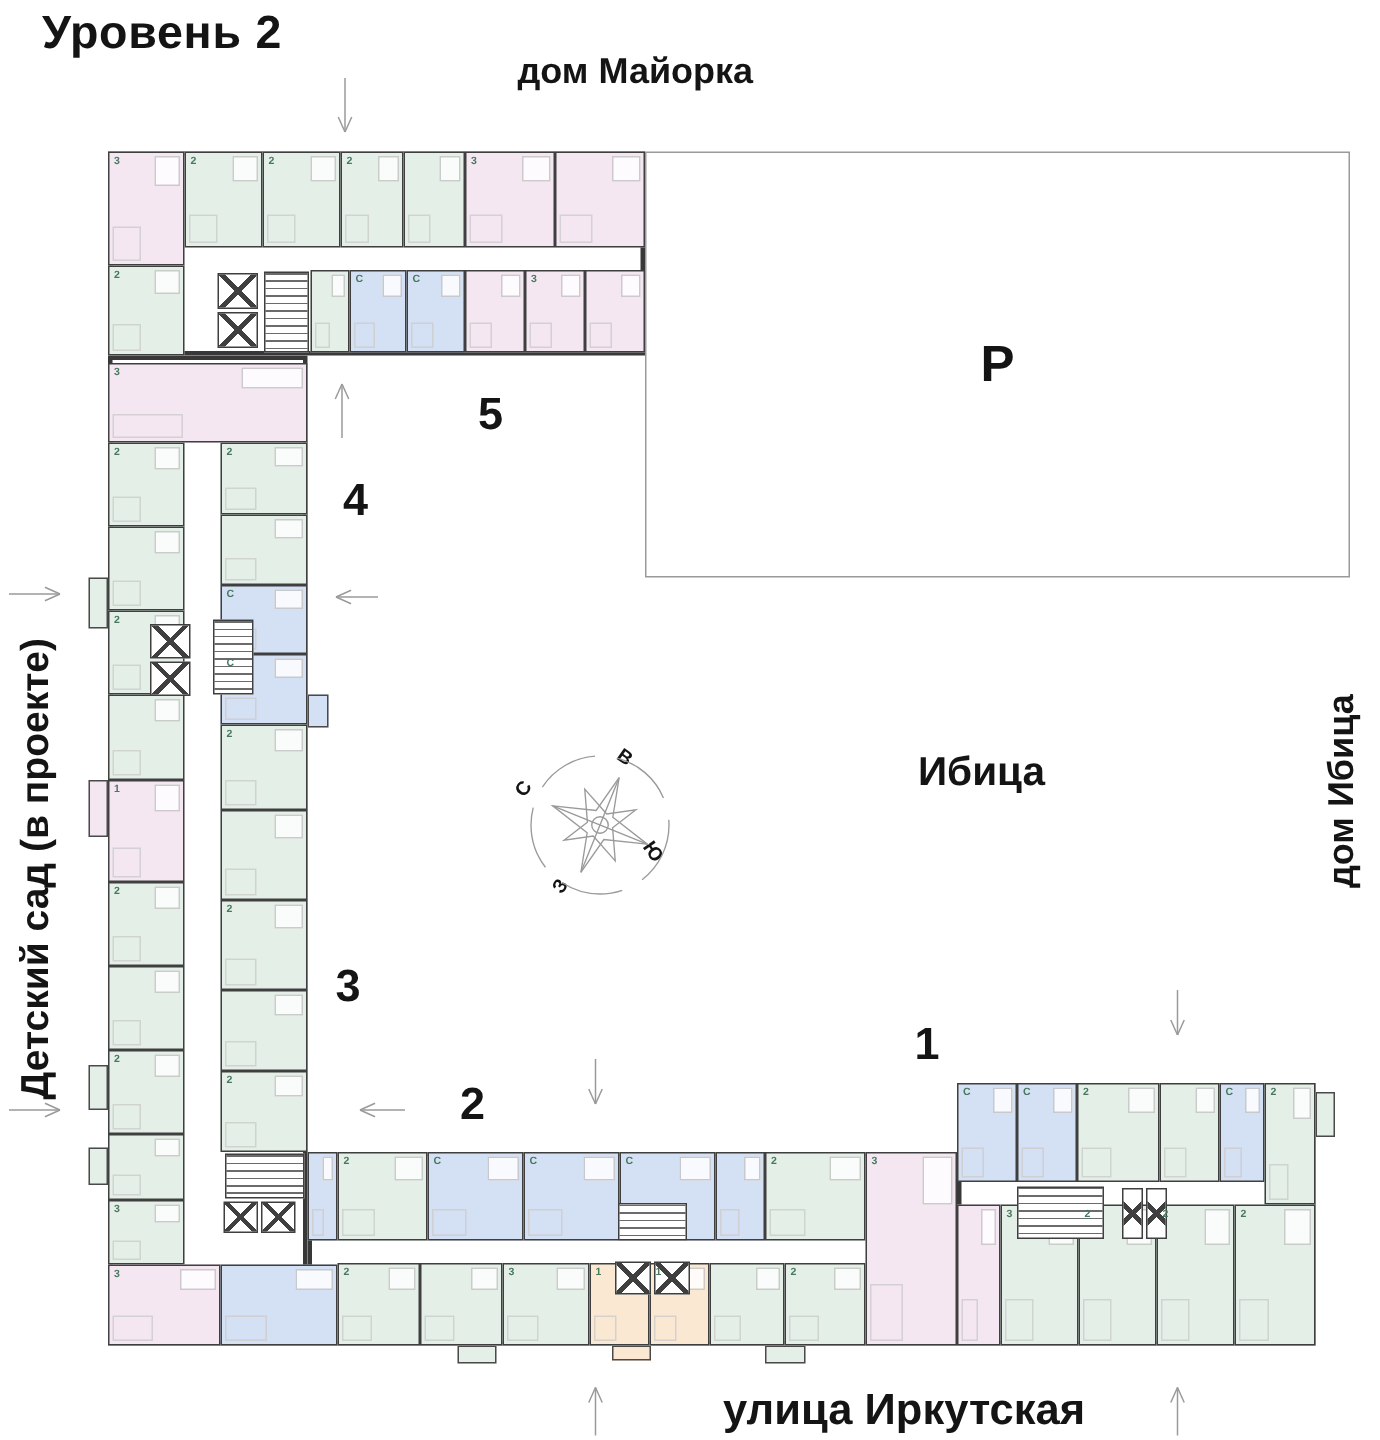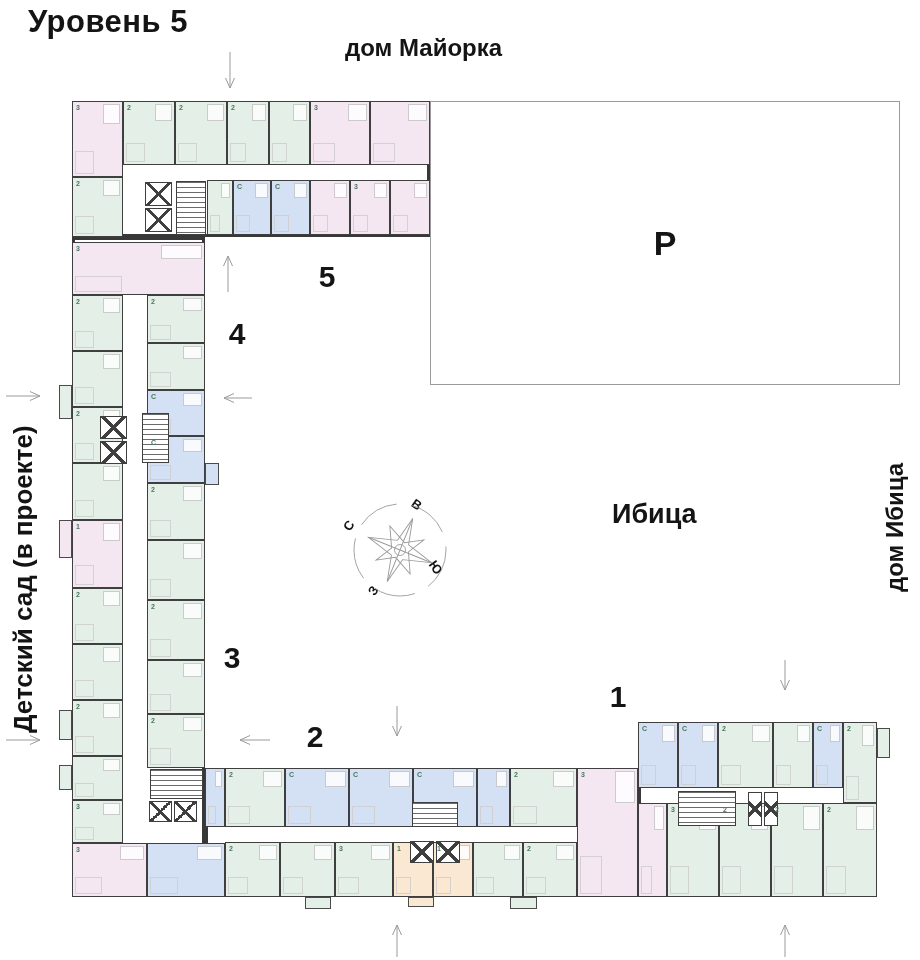--- a/index.html
+++ b/index.html
@@ -31,24 +31,25 @@
   .balcony{position:absolute;border:1.5px solid #4a4a4a;box-sizing:border-box;}
   .secnum{position:absolute;font-size:30px;font-weight:bold;transform:translate(-50%,-50%);}
   .cletter{position:absolute;font-size:13px;font-weight:bold;}
   #overlay{position:absolute;left:0;top:0;pointer-events:none;}
 </style>
 </head>
 <body>
 
 <div class="canvas">
 
-  <div class="title">Уровень 5</div>
+  <div class="title">Уровень 2</div>
   <div class="lbl top">дом Майорка</div>
   <div class="lbl right-rot">дом Ибица</div>
   <div class="lbl left-rot">Детский сад (в проекте)</div>
+  <div class="lbl street">улица Иркутская</div>
   <div class="lbl yard">Ибица</div>
 
   <div class="parking">
     <span>Р</span>
   </div>
 
   <div id="plan">
       <div class="wing" style="left: 72px; top: 101px; width: 358px; height: 136px;"></div>
       <div class="wing" style="left: 72px; top: 237px; width: 133px; height: 660px;"></div>
       <div class="wing" style="left: 205px; top: 768px; width: 433px; height: 129px;"></div>

